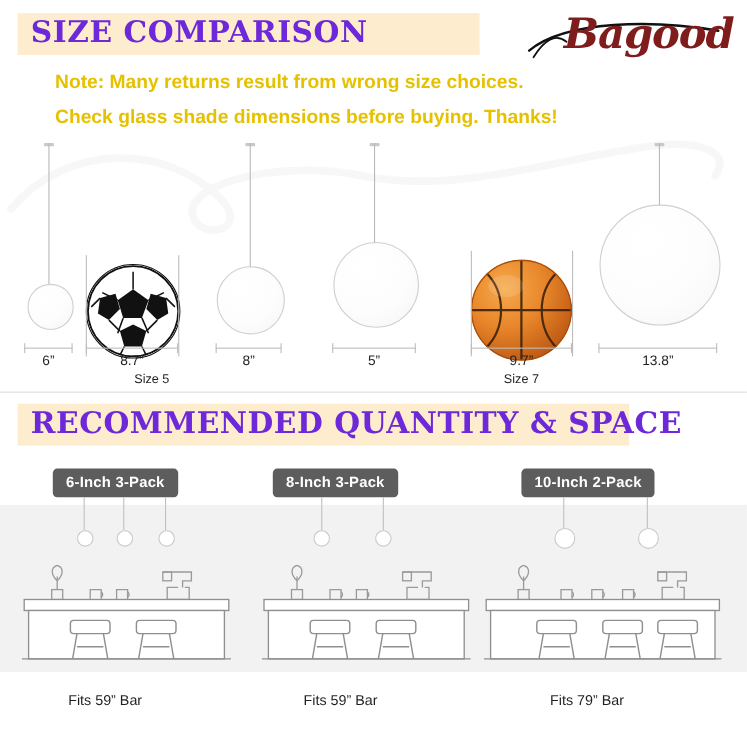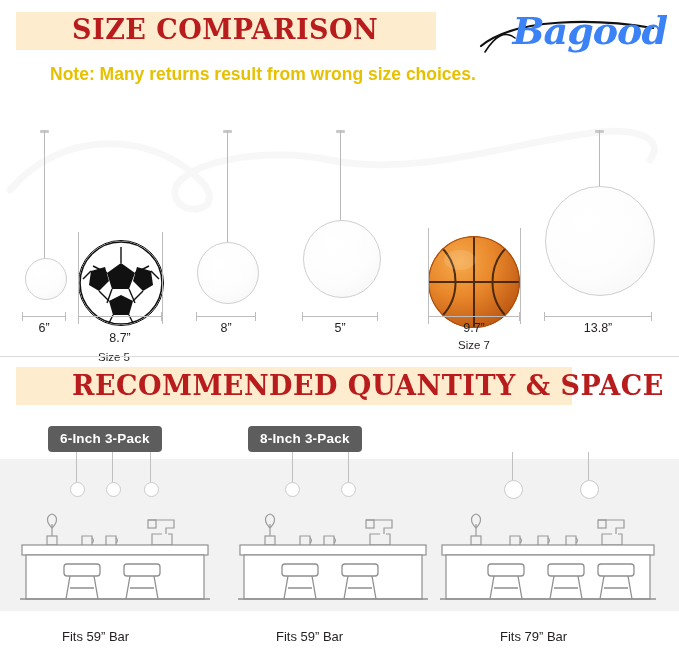--- a/index.html
+++ b/index.html
@@ -31,37 +31,36 @@
   }
   #banner-1 { left: 16px; top: 12px; width: 420px; }
   #banner-2 { left: 16px; top: 367px; width: 556px; }
 
   .section-title {
     position: absolute;
     font-family: "DejaVu Serif", serif;
     font-weight: bold;
     font-size: 27px;
     letter-spacing: 0.5px;
-    color: #b91c1c;
-    white-space: nowrap;
-    margin-left: 44px;
+    color: #6d28d9;
+    white-space: nowrap;
   }
   #title-1 { left: 28px; top: 14px; }
   #title-2 { left: 28px; top: 370px; text-align: right; }
 
   
   #brand {
     position: absolute;
     right: 12px;
     top: 8px;
     font-family: "DejaVu Serif", serif;
     font-style: italic;
     font-weight: bold;
     font-size: 38px;
-    color: #3b82f6;
+    color: #7f1d1d;
     letter-spacing: -1px;
   }
   #brand-swoosh {
     position: absolute;
     right: 14px;
     top: 16px;
     width: 190px;
     height: 46px;
   }
 
@@ -235,20 +234,21 @@
   <div class="section-banner" id="banner-1"></div>
   <div class="section-title" id="title-1">SIZE COMPARISON</div>
 
   <svg id="brand-swoosh" viewBox="0 0 190 46">
     <path d="M6 30 C40 2, 120 2, 178 12" stroke="#111" stroke-width="2.2" fill="none" stroke-linecap="round"></path>
     <path d="M10 36 C20 20, 30 14, 40 22" stroke="#111" stroke-width="1.6" fill="none" stroke-linecap="round"></path>
   </svg>
   <div id="brand">Bagood</div>
 
   <div class="note-line" id="note-1">Note: Many returns result from wrong size choices.</div>
+  <div class="note-line" id="note-2">Check glass shade dimensions before buying. Thanks!</div>
 
   <svg id="watermark" viewBox="0 0 679 110">
     <path d="M10 70 C60 10, 150 10, 200 60 C230 90, 180 100, 175 75 C170 45, 260 25, 330 40" stroke="#e4e4e4" stroke-width="7" fill="none" stroke-linecap="round"></path>
     <path d="M330 40 C420 58, 520 20, 600 12 C640 8, 665 20, 650 40" stroke="#e4e4e4" stroke-width="7" fill="none" stroke-linecap="round"></path>
   </svg>
 
   <div class="lamp" style="left:24px;">
     <div class="canopy" style="left:16px; top:0;"></div>
     <div class="cord" style="left:20px; height:130px;"></div>
     <div class="globe" style="left:1px; top:128px; width:40px; height:40px;"></div>
@@ -275,22 +275,22 @@
         <path d="M72 30 L80 38"></path>
         <path d="M34 74 L30 82"></path>
         <path d="M50 74 L54 82"></path>
       </g>
       <circle cx="42" cy="42" r="41" fill="none" stroke="#111" stroke-width="1.6"></circle>
     </svg>
   </div>
   <div class="vdim" style="left:78px; top:232px; height:92px;"></div>
   <div class="vdim" style="left:162px; top:232px; height:92px;"></div>
   <div class="dim" style="left:78px; top:316px; width:84px;"></div>
-  <div class="dim-label" style="left:78px; top:331px; width:84px;">8.7”</div>
-  <div class="dim-sub" style="left:72px; top:339px; width:84px;margin-top:12px;">Size 5</div>
+  <div class="dim-label" style="left:78px; top:321px; width:84px;">8.7”</div>
+  <div class="dim-sub" style="left:96px; top:339px; width:84px;">Size 5</div>
 
   <div class="lamp" style="left:196px;">
     <div class="canopy" style="left:27px; top:0;"></div>
     <div class="cord" style="left:31px; height:114px;"></div>
     <div class="globe" style="left:1px; top:112px; width:60px; height:60px;"></div>
   </div>
   <div class="dim" style="left:196px; top:316px; width:60px;"></div>
   <div class="dim-label" style="left:196px; top:321px; width:60px;">8”</div>
 
   <div class="lamp" style="left:302px;">
@@ -418,20 +418,21 @@
     <g stroke="#8f8f8f" stroke-width="1.3" fill="#ffffff">
       <rect x="44" y="62" width="36" height="12" rx="3"></rect>
       <path d="M50 74 L46 97 M74 74 L78 97 M50 86 h24" fill="none"></path>
       <rect x="104" y="62" width="36" height="12" rx="3"></rect>
       <path d="M110 74 L106 97 M134 74 L138 97 M110 86 h24" fill="none"></path>
     </g>
     <line x1="0" y1="97" x2="190" y2="97" stroke="#8f8f8f" stroke-width="1.3"></line>
   </svg>
   <div class="fits-label" style="left:276px; top:273px;">Fits 59” Bar</div>
 
+  <div class="pill" style="left:474px; top:70px;">10-Inch  2-Pack</div>
   <div class="leader" style="left:512px; top:96px; height:28px;"></div>
   <div class="leader" style="left:588px; top:96px; height:28px;"></div>
   <div class="mini-bulb" style="left:504px; top:124px; width:17px; height:17px;"></div>
   <div class="mini-bulb" style="left:580px; top:124px; width:17px; height:17px;"></div>
 
   <svg style="position:absolute; left:440px; top:146px;" width="216" height="110" viewBox="0 0 216 110">
     <g stroke="#9a9a9a" stroke-width="1.2" fill="none">
       <path d="M36 22 L36 34"></path>
         <path d="M36 26 C30 20, 30 14, 36 12"></path>
         <path d="M36 26 C42 20, 42 14, 36 12"></path>

